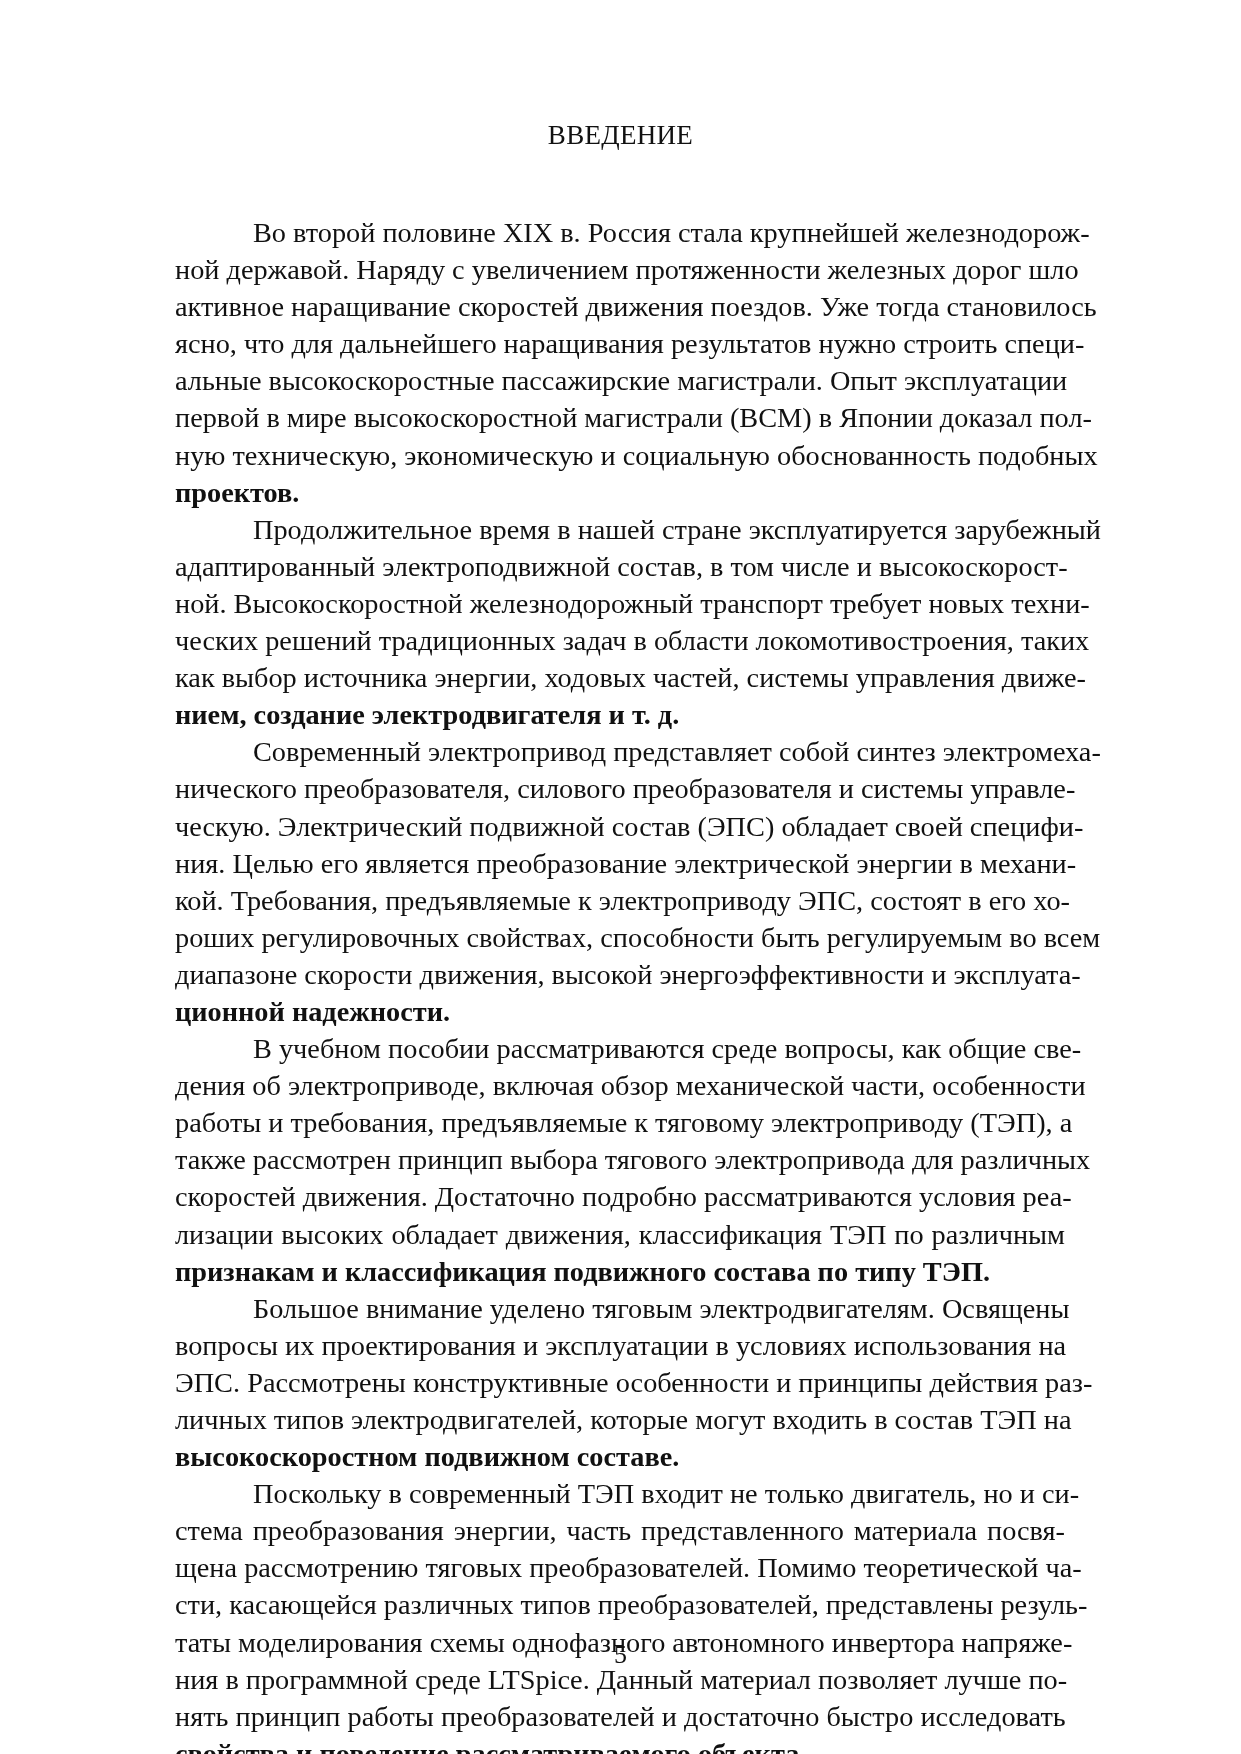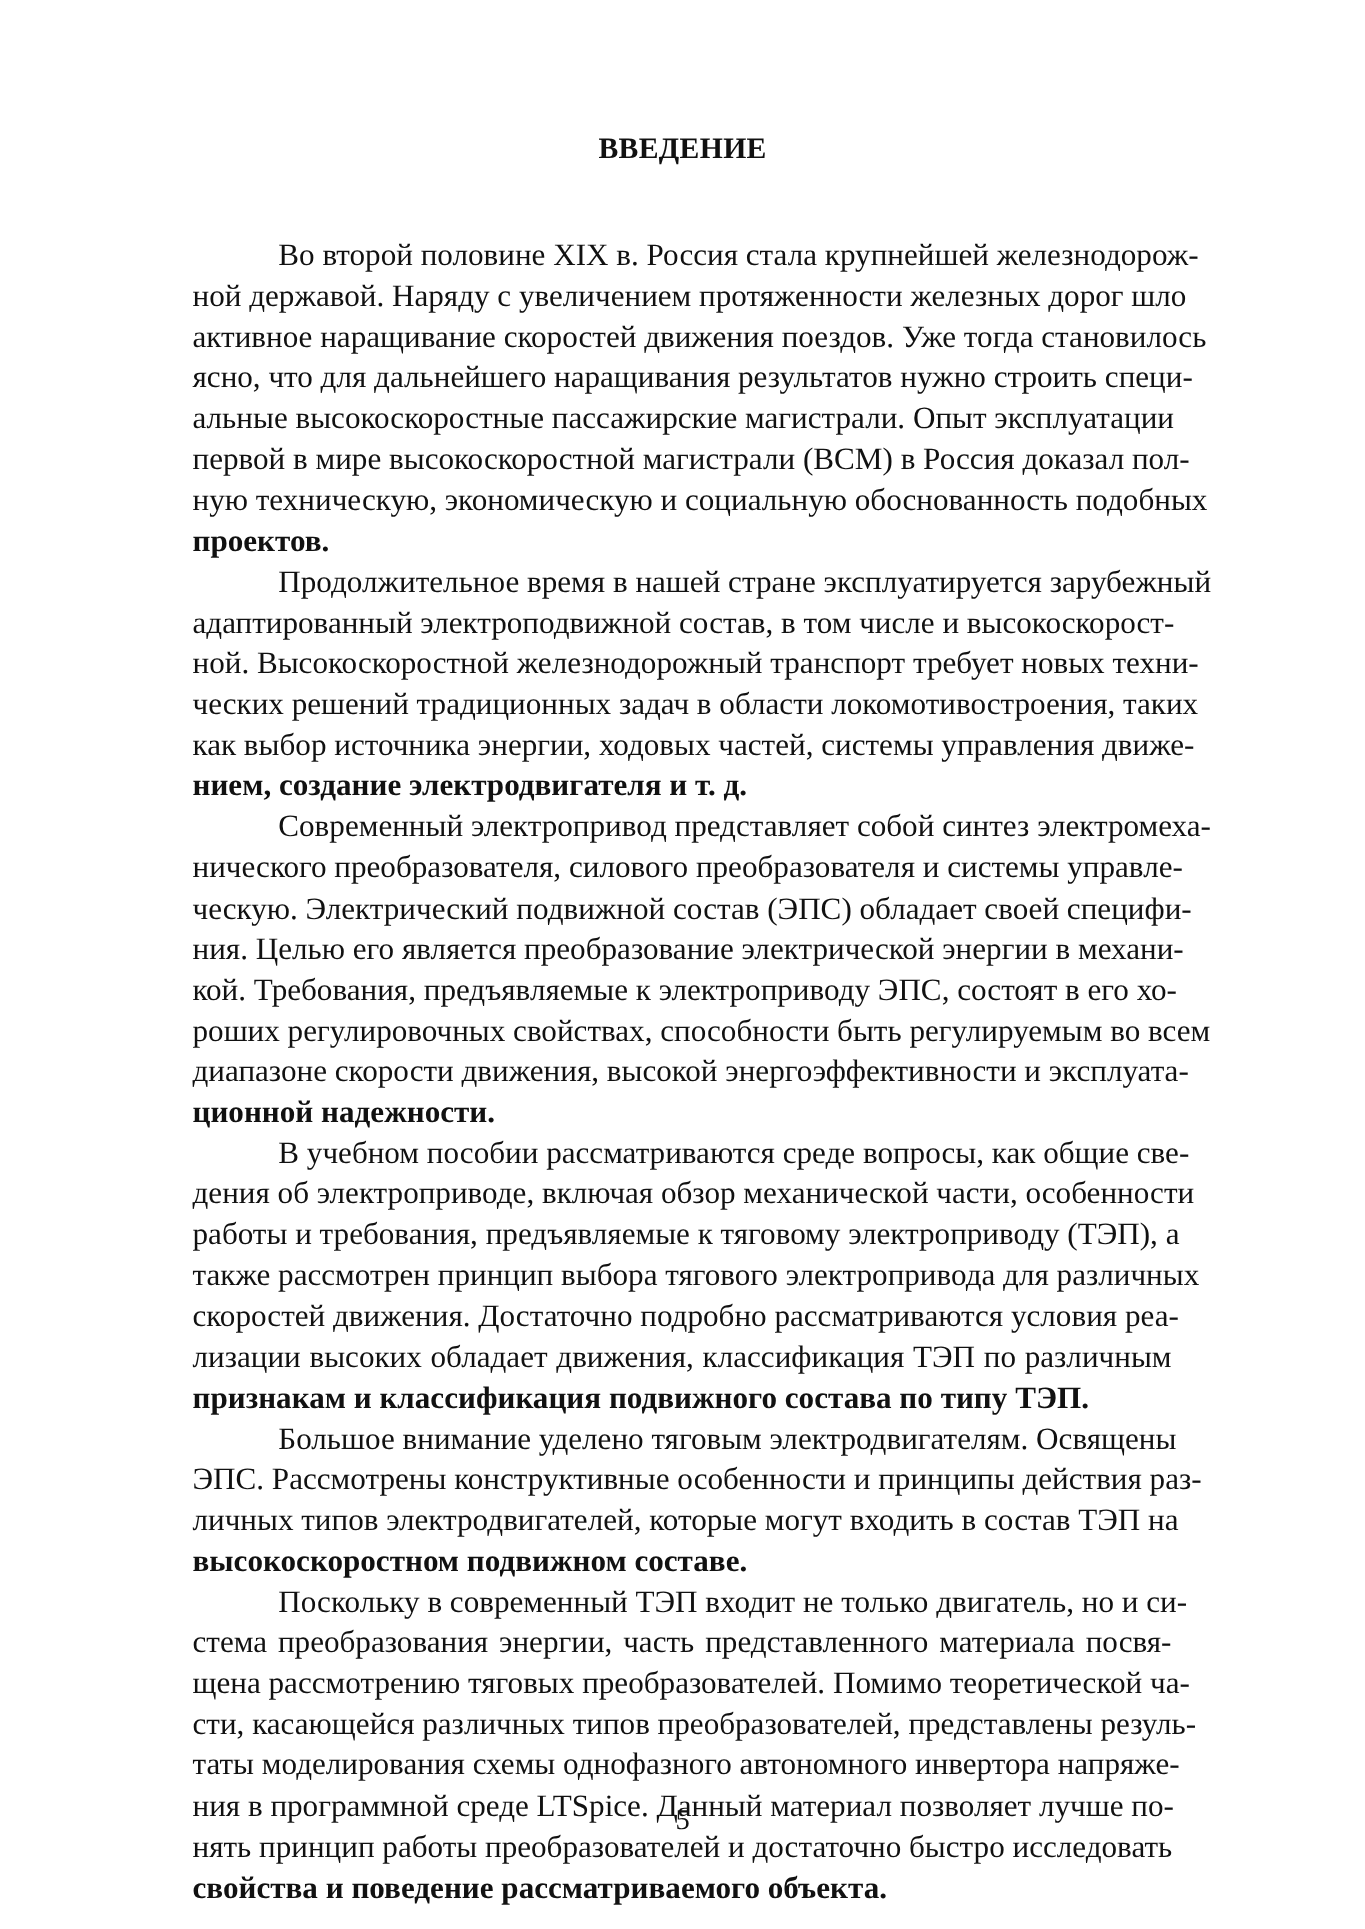--- a/index.html
+++ b/index.html
@@ -4,21 +4,21 @@
   <style>
     html, body { margin: 0; padding: 0; background: #ffffff; }
     body { width: 1241px; height: 1754px; position: relative; overflow: hidden; }
     .page {
       position: absolute; left: 0; top: 0; width: 1241px; height: 1754px;
       background: #ffffff; color: #111111;
       font-family: "Liberation Serif", "DejaVu Serif", serif;
     }
     .title {
       position: absolute; top: 120px; left: 0; width: 1241px;
-      text-align: center; font-weight: bold; font-size: 27px; letter-spacing: 0.3px;
+      text-align: center; font-weight: normal; font-size: 27px; letter-spacing: 0.3px;
     }
     .body { position: absolute; left: 175px; top: 190px; width: 890px; margin-top: 24px; }
     .line {
       font-size: 28.3px; line-height: 37.1px; height: 37.1px;
       white-space: nowrap; text-align: justify; text-align-last: justify;
     }
     .line.indent { text-indent: 78px; }
     .line.last { text-align-last: left; font-weight: bold; }
     .pagenum {
       position: absolute; top: 1640px; left: 0; width: 1241px;
@@ -30,21 +30,21 @@
 
 <div class="page">
   <div class="title">ВВЕДЕНИЕ</div>
   <div class="body" id="body">
       <div>
         <div class="line indent">Во второй половине XIX в. Россия стала крупнейшей железнодорож-</div>
         <div class="line">ной державой. Наряду с увеличением протяженности железных дорог шло</div>
         <div class="line">активное наращивание скоростей движения поездов. Уже тогда становилось</div>
         <div class="line">ясно, что для дальнейшего наращивания результатов нужно строить специ-</div>
         <div class="line">альные высокоскоростные пассажирские магистрали. Опыт эксплуатации</div>
-        <div class="line">первой в мире высокоскоростной магистрали (ВСМ) в Россия доказал пол-</div>
+        <div class="line">первой в мире высокоскоростной магистрали (ВСМ) в Японии доказал пол-</div>
         <div class="line">ную техническую, экономическую и социальную обоснованность подобных</div>
         <div class="line last">проектов.</div>
       </div>
       <div>
         <div class="line indent">Продолжительное время в нашей стране эксплуатируется зарубежный</div>
         <div class="line">адаптированный электроподвижной состав, в том числе и высокоскорост-</div>
         <div class="line">ной. Высокоскоростной железнодорожный транспорт требует новых техни-</div>
         <div class="line">ческих решений традиционных задач в области локомотивостроения, таких</div>
         <div class="line">как выбор источника энергии, ходовых частей, системы управления движе-</div>
         <div class="line last">нием, создание электродвигателя и т. д.</div>
@@ -63,20 +63,21 @@
         <div class="line indent">В учебном пособии рассматриваются среде вопросы, как общие све-</div>
         <div class="line">дения об электроприводе, включая обзор механической части, особенности</div>
         <div class="line">работы и требования, предъявляемые к тяговому электроприводу (ТЭП), а</div>
         <div class="line">также рассмотрен принцип выбора тягового электропривода для различных</div>
         <div class="line">скоростей движения. Достаточно подробно рассматриваются условия реа-</div>
         <div class="line">лизации высоких обладает движения, классификация ТЭП по различным</div>
         <div class="line last">признакам и классификация подвижного состава по типу ТЭП.</div>
       </div>
       <div>
         <div class="line indent">Большое внимание уделено тяговым электродвигателям. Освящены</div>
+        <div class="line">вопросы их проектирования и эксплуатации в условиях использования на</div>
         <div class="line">ЭПС. Рассмотрены конструктивные особенности и принципы действия раз-</div>
         <div class="line">личных типов электродвигателей, которые могут входить в состав ТЭП на</div>
         <div class="line last">высокоскоростном подвижном составе.</div>
       </div>
       <div>
         <div class="line indent">Поскольку в современный ТЭП входит не только двигатель, но и си-</div>
         <div class="line">стема преобразования энергии, часть представленного материала посвя-</div>
         <div class="line">щена рассмотрению тяговых преобразователей. Помимо теоретической ча-</div>
         <div class="line">сти, касающейся различных типов преобразователей, представлены резуль-</div>
         <div class="line">таты моделирования схемы однофазного автономного инвертора напряже-</div>

